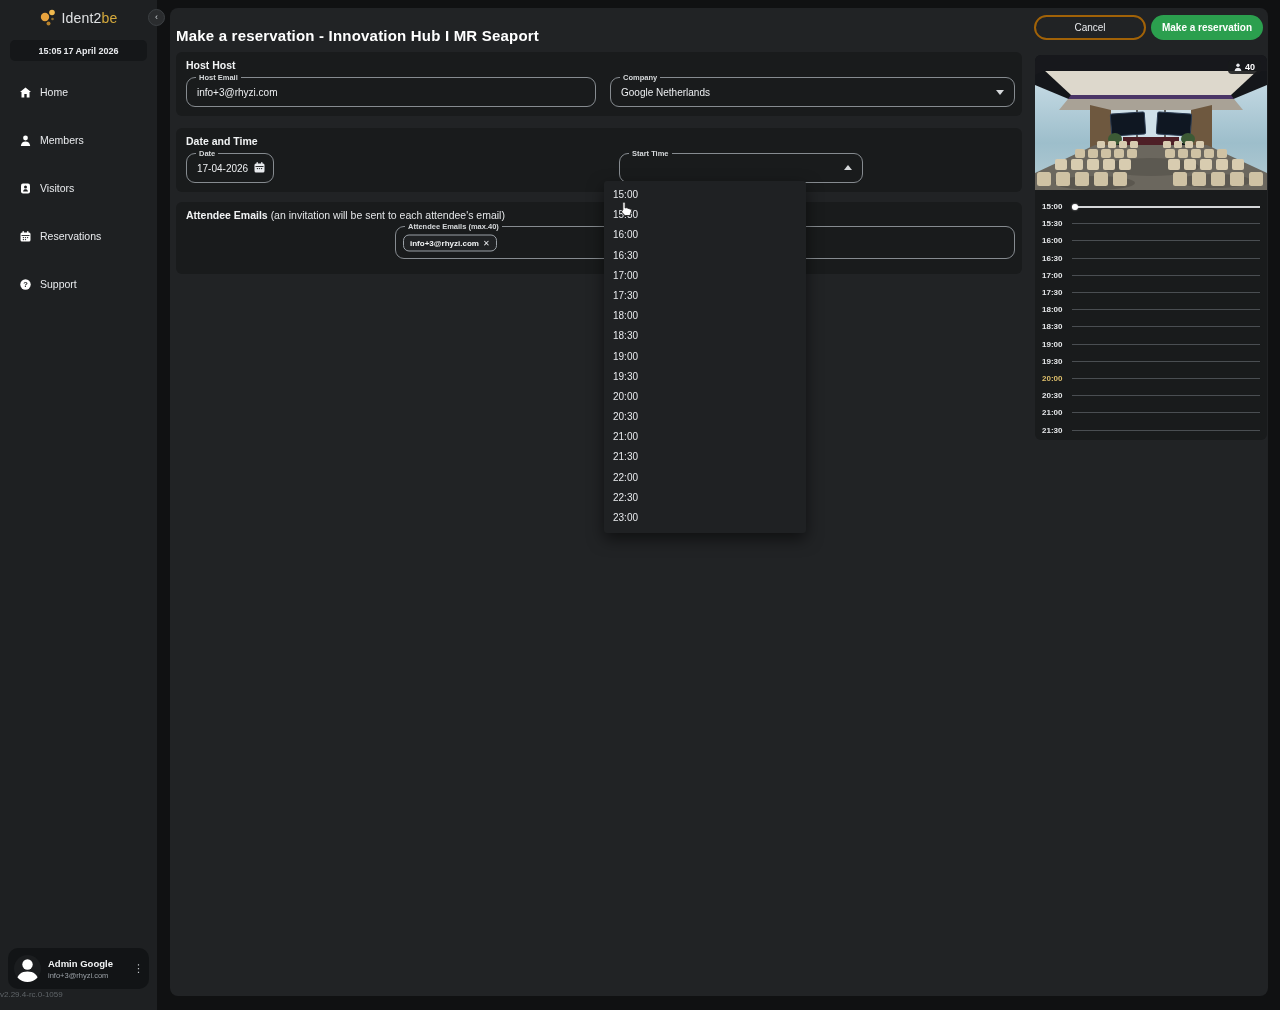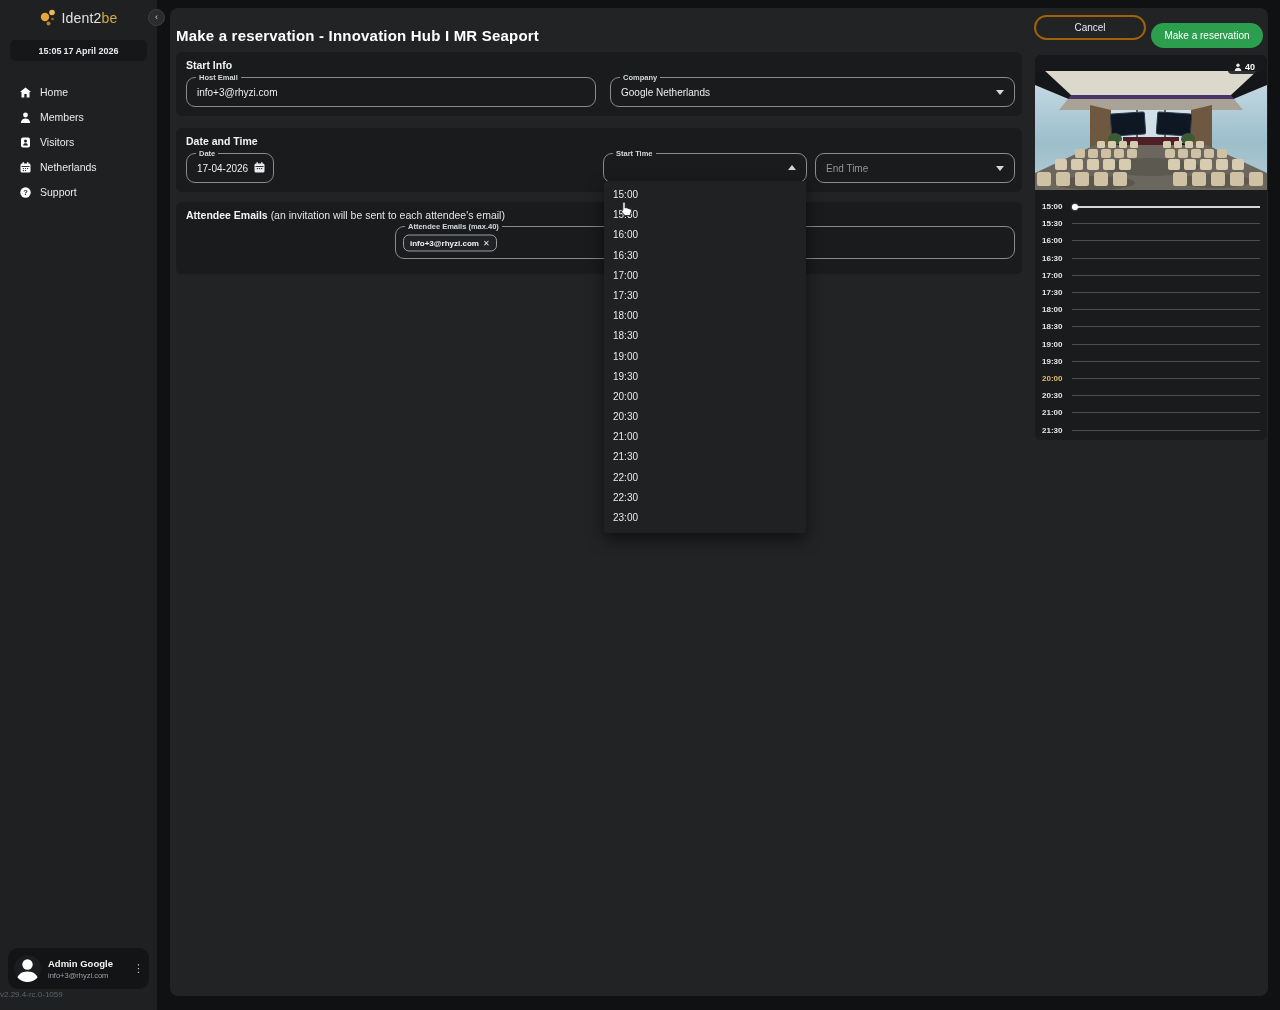--- a/index.html
+++ b/index.html
@@ -11,40 +11,40 @@
     color:#e8eaed;
     -webkit-font-smoothing:antialiased;
   }
   
   .sidebar { position:absolute; left:0; top:0; width:157px; height:1010px; background:#1e2022; }
   .logo { position:absolute; left:0; top:6px; width:157px; height:24px; display:flex; align-items:center; justify-content:center; gap:2px; }
   .logo-text { font-size:14px; font-weight:500; letter-spacing:.2px; color:#dfe1e3; }
   .logo-accent { color:#d4a93c; }
   .clock-chip { position:absolute; left:10px; top:40px; width:137px; height:21px; background:#151719; border-radius:5px;
     display:flex; align-items:center; justify-content:center; gap:2px; font-size:9px; font-weight:600; color:#e8eaed; }
-  .nav { position:absolute; left:0; top:84px; width:157px; display:flex; flex-direction:column; gap:9px; }
+  .nav { position:absolute; left:0; top:84px; width:157px; display:flex; flex-direction:column; gap:32px; }
   .nav-item { display:flex; align-items:center; gap:9px; height:16px; padding-left:20px; cursor:pointer; }
   .nav-item svg { flex:0 0 auto; }
   .nav-label { font-size:10.5px; font-weight:500; color:#e8eaed; }
   .collapse-btn { position:absolute; left:148px; top:9px; width:17px; height:17px; border-radius:50%;
     background:#2a2c2e; border:1px solid #3c4043; color:#cfd3d6; font-size:9px; line-height:15px; text-align:center; cursor:pointer; z-index:10; }
   .user-card { position:absolute; left:8px; top:948px; width:141px; height:41px; background:#121416; border-radius:10px;
     display:flex; align-items:center; padding:0 6px; gap:7px; cursor:pointer; }
   .avatar { width:27px; height:27px; border-radius:50%; background:#1b1d1f; overflow:hidden; flex:0 0 auto; display:flex; align-items:flex-end; justify-content:center; }
   .user-meta { flex:1; min-width:0; }
   .user-name { font-size:9.5px; font-weight:700; color:#f1f3f4; }
   .user-email { font-size:7.5px; color:#9aa0a6; margin-top:2px; }
   .kebab { width:10px; text-align:center; color:#c4c7cb; font-size:11px; letter-spacing:0; cursor:pointer; }
   .version { position:absolute; left:0; top:990px; width:157px; text-align:left; font-size:8px; color:#5f6468; }
   
   .main { position:absolute; left:170px; top:8px; width:1098px; height:988px; background:#212325; border-radius:8px; }
   .page-title { position:absolute; left:6px; top:19px; font-size:15px; font-weight:700; color:#ffffff; letter-spacing:.2px; }
   .btn { position:absolute; top:7px; height:25px; border-radius:13px; font-size:10px; display:flex; align-items:center; justify-content:center; cursor:pointer; }
   .btn-cancel { right:122px; width:112px; border:2px solid #a16207; color:#e8eaed; background:transparent; }
-  .btn-submit { right:5px; width:112px; background:#2b9f4e; color:#fff; font-weight:400;margin-top:8px; }
+  .btn-submit { right:5px; width:112px; background:#2b9f4e; color:#fff; font-weight:700; }
   
   .section { position:absolute; left:6px; width:846px; background:#191b1c; border-radius:6px; }
   .sec-host { top:44px; height:64px; }
   .sec-datetime { top:120px; height:64px; }
   .sec-attendees { top:194px; height:72px; }
   .sec-heading { position:absolute; left:10px; top:7px; font-size:10.5px; font-weight:700; color:#f1f3f4; }
   .sec-heading .note { font-weight:400; color:#e3e5e7; }
   
   .field { position:absolute; border:1px solid #868b90; border-radius:9px; background:transparent; }
   .flabel { position:absolute; top:-5px; left:9px; font-size:7.5px; color:#d5d8da; background:#191b1c; padding:0 3px; white-space:nowrap;font-weight:bold; }
@@ -56,21 +56,21 @@
   .caret-down { position:absolute; right:10px; top:50%; margin-top:-2px; width:0; height:0;
     border-left:4px solid transparent; border-right:4px solid transparent; border-top:5px solid #d5d8da; }
   .caret-up { position:absolute; right:10px; top:50%; margin-top:-3px; width:0; height:0;
     border-left:4px solid transparent; border-right:4px solid transparent; border-bottom:5px solid #d5d8da; }
   .cal-icon { position:absolute; right:8px; top:50%; transform:translateY(-50%); }
   
   .f-hostemail { left:10px; top:25px; width:410px; height:30px; }
   .f-company { left:434px; top:25px; width:405px; height:30px; }
   
   .f-date { left:10px; top:25px; width:88px; height:30px; }
-  .f-start { left:427px; top:25px; width:204px; height:30px; }
+  .f-start { left:443px; top:25px; width:244px; height:30px; }
   .f-end { left:639px; top:25px; width:200px; height:30px; }
   
   .f-total { left:10px; top:24px; width:200px; height:31px; }
   .f-emails { left:219px; top:24px; width:620px; height:33px; }
   .chip { position:absolute; left:7px; top:50%; transform:translateY(-50%); display:flex; align-items:center; gap:4px;
     border:1px solid #9aa0a6; border-radius:6px; padding:3px 6px; background:#202224; cursor:default; }
   .chip-text { font-size:8px; font-weight:700; color:#f1f3f4; }
   .chip-x { font-size:8px; color:#e8eaed; cursor:pointer; }
   
   .dropdown { position:absolute; left:434px; top:173px; width:202px; height:352px; background:#1f2123;
@@ -138,21 +138,21 @@
           <rect x="0.5" y="1.5" width="10" height="9" rx="1.5" fill="#fff"></rect>
           <rect x="2.5" y="0" width="1.4" height="3" rx="0.7" fill="#fff"></rect>
           <rect x="7.1" y="0" width="1.4" height="3" rx="0.7" fill="#fff"></rect>
           <rect x="1.5" y="4" width="8" height="0.9" fill="#1e2022"></rect>
           <circle cx="3.4" cy="6.6" r="0.7" fill="#1e2022"></circle>
           <circle cx="5.5" cy="6.6" r="0.7" fill="#1e2022"></circle>
           <circle cx="7.6" cy="6.6" r="0.7" fill="#1e2022"></circle>
           <circle cx="3.4" cy="8.6" r="0.7" fill="#1e2022"></circle>
           <circle cx="5.5" cy="8.6" r="0.7" fill="#1e2022"></circle>
         </svg>
-      <span class="nav-label">Netherlands</span>
+      <span class="nav-label">Reservations</span>
     </div>
     <div class="nav-item">
       <svg width="11" height="11" viewBox="0 0 11 11">
           <circle cx="5.5" cy="5.5" r="5.2" fill="#fff"></circle>
           <text x="5.5" y="8" font-size="7.5" font-weight="bold" fill="#1e2022" text-anchor="middle" font-family="Liberation Sans, sans-serif">?</text>
         </svg>
       <span class="nav-label">Support</span>
     </div>
   </nav>
 
@@ -171,21 +171,21 @@
   </div>
   <div class="version">v2.29.4-rc.0-1059</div>
 </aside>
 
 <main class="main">
   <h1 class="page-title">Make a reservation - Innovation Hub I MR Seaport</h1>
   <div class="btn btn-cancel">Cancel</div>
   <div class="btn btn-submit">Make a reservation</div>
 
   <section class="section sec-host">
-    <div class="sec-heading">Start Info</div>
+    <div class="sec-heading">Host Host</div>
     <div class="field f-hostemail">
       <span class="flabel">Host Email</span>
       <input type="text" value="info+3@rhyzi.com" style="">
     </div>
     <div class="field f-company">
       <span class="flabel">Company</span>
       <span class="fvalue">Google Netherlands</span>
       <span class="caret-down"></span>
     </div>
   </section>
@@ -204,24 +204,20 @@
             <circle cx="3.4" cy="6.6" r="0.7" fill="#191b1c"></circle>
             <circle cx="5.5" cy="6.6" r="0.7" fill="#191b1c"></circle>
             <circle cx="7.6" cy="6.6" r="0.7" fill="#191b1c"></circle>
           </svg>
       </span>
     </div>
     <div class="field f-start">
       <span class="flabel">Start Time</span>
       <span class="fvalue"></span>
       <span class="caret-up"></span>
-    </div>
-    <div class="field f-end">
-      <span class="fvalue placeholder">End Time</span>
-      <span class="caret-down"></span>
     </div>
   </section>
 
   <section class="section sec-attendees">
     <div class="sec-heading">
       <span>Attendee Emails</span>&nbsp;<span class="note">(an invitation will be sent to each attendee's email)</span>
     </div>
     <div class="field f-emails">
       <span class="flabel">Attendee Emails (max.40)</span>
       <span class="chip">

